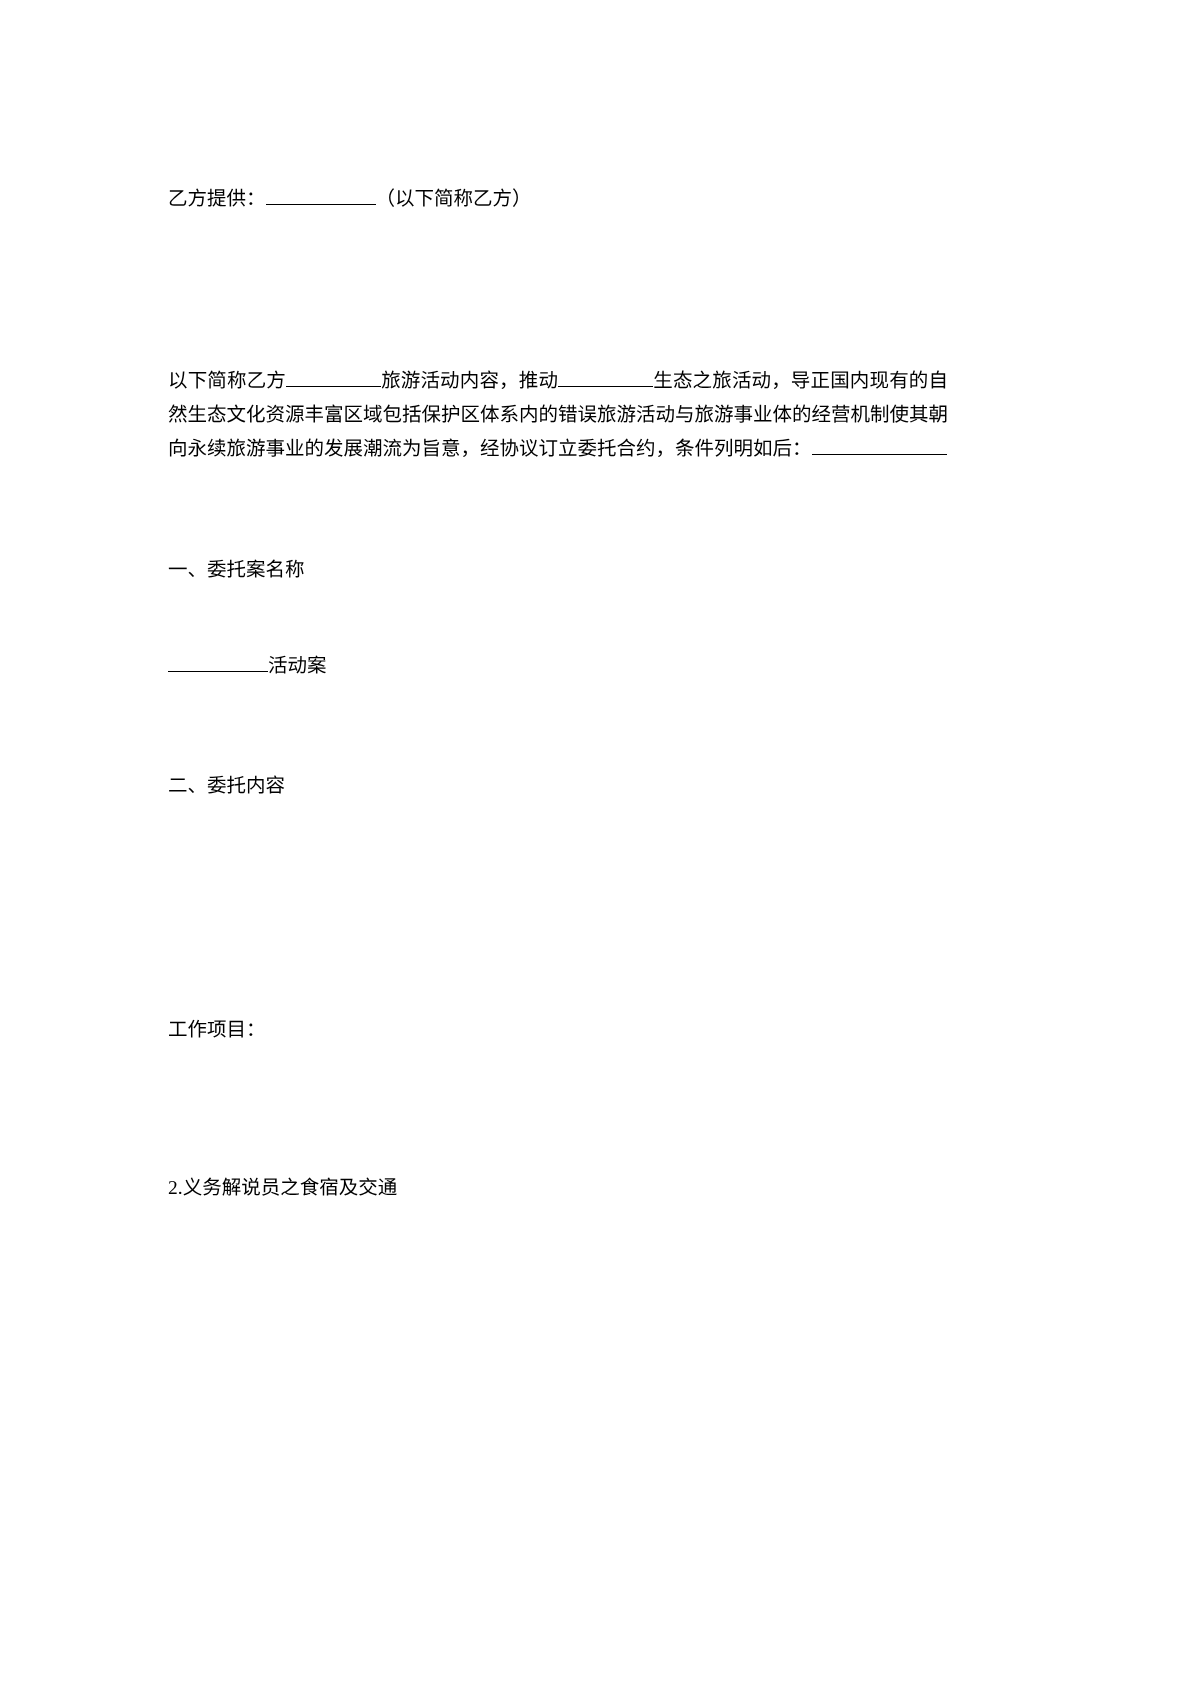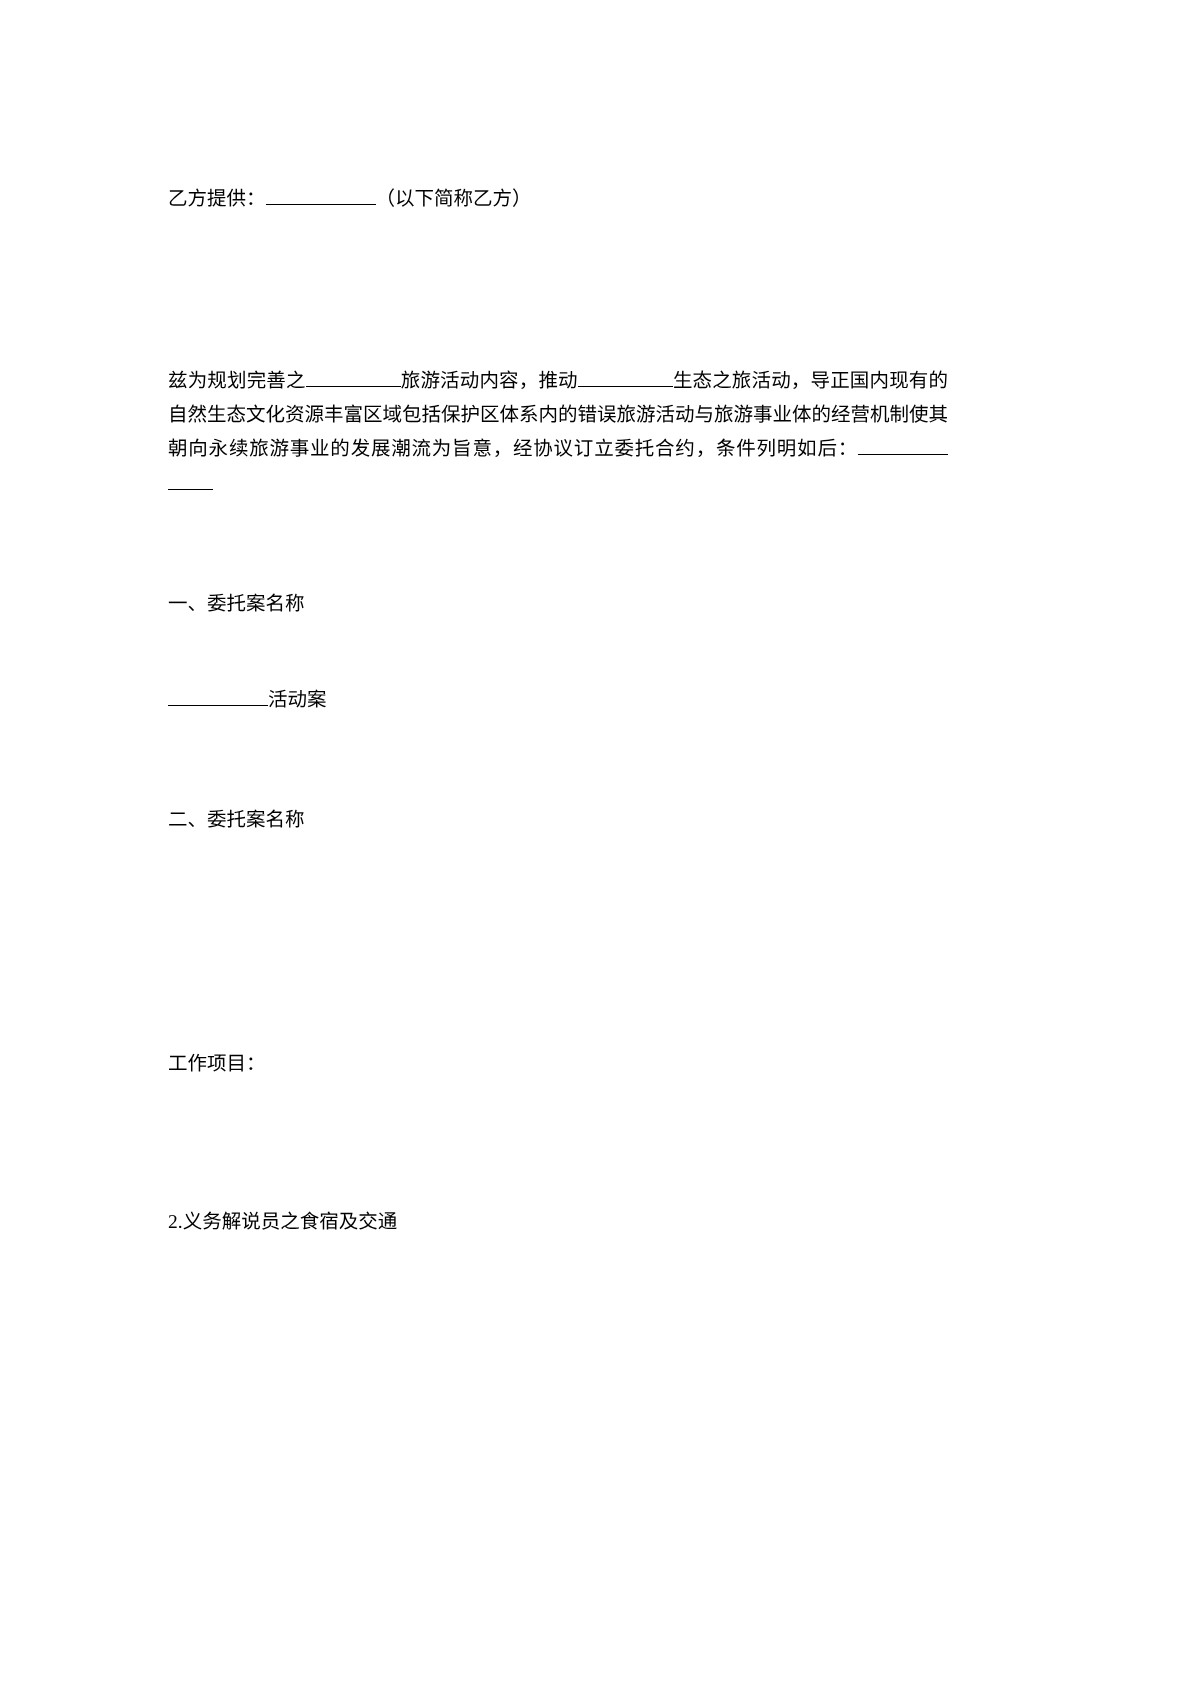--- a/index.html
+++ b/index.html
@@ -69,36 +69,36 @@
     <p class="para">
       <span>乙方提供：</span><span class="blank b-110"></span><span>（以下简称乙方）</span>
     </p>
 
     <div class="gap-sm"></div>
 
 
     <div class="gap-xl"></div>
 
     <p class="para">
-      <span>兹为规划完善之</span><span class="blank b-95"></span><span>旅游活动内容，推动</span><span class="blank b-95"></span><span>生态之旅活动，导正国内现有的自然生态文化资源丰富区域包括保护区体系内的错误旅游活动与旅游事业体的经营机制使其朝向永续旅游事业的发展潮流为旨意，经协议订立委托合约，条件列明如后：</span><span class="blank b-90"></span><span class="blank b-45"></span>
+      <span>以下简称乙方</span><span class="blank b-95"></span><span>旅游活动内容，推动</span><span class="blank b-95"></span><span>生态之旅活动，导正国内现有的自然生态文化资源丰富区域包括保护区体系内的错误旅游活动与旅游事业体的经营机制使其朝向永续旅游事业的发展潮流为旨意，经协议订立委托合约，条件列明如后：</span><span class="blank b-90"></span><span class="blank b-45"></span>
     </p>
 
     <div class="gap-lg"></div>
 
     <p class="para">一、委托案名称</p>
 
     <div class="gap-md"></div>
 
     <p class="para">
       <span class="blank b-100"></span><span>活动案</span>
     </p>
 
     <div class="gap-lg"></div>
 
-    <p class="para">二、委托案名称</p>
+    <p class="para">二、委托内容</p>
 
     <div class="gap-md"></div>
 
 
     <div class="gap-lg"></div>
 
 
     <div class="gap-md"></div>
 
     <p class="para">工作项目：</p>

